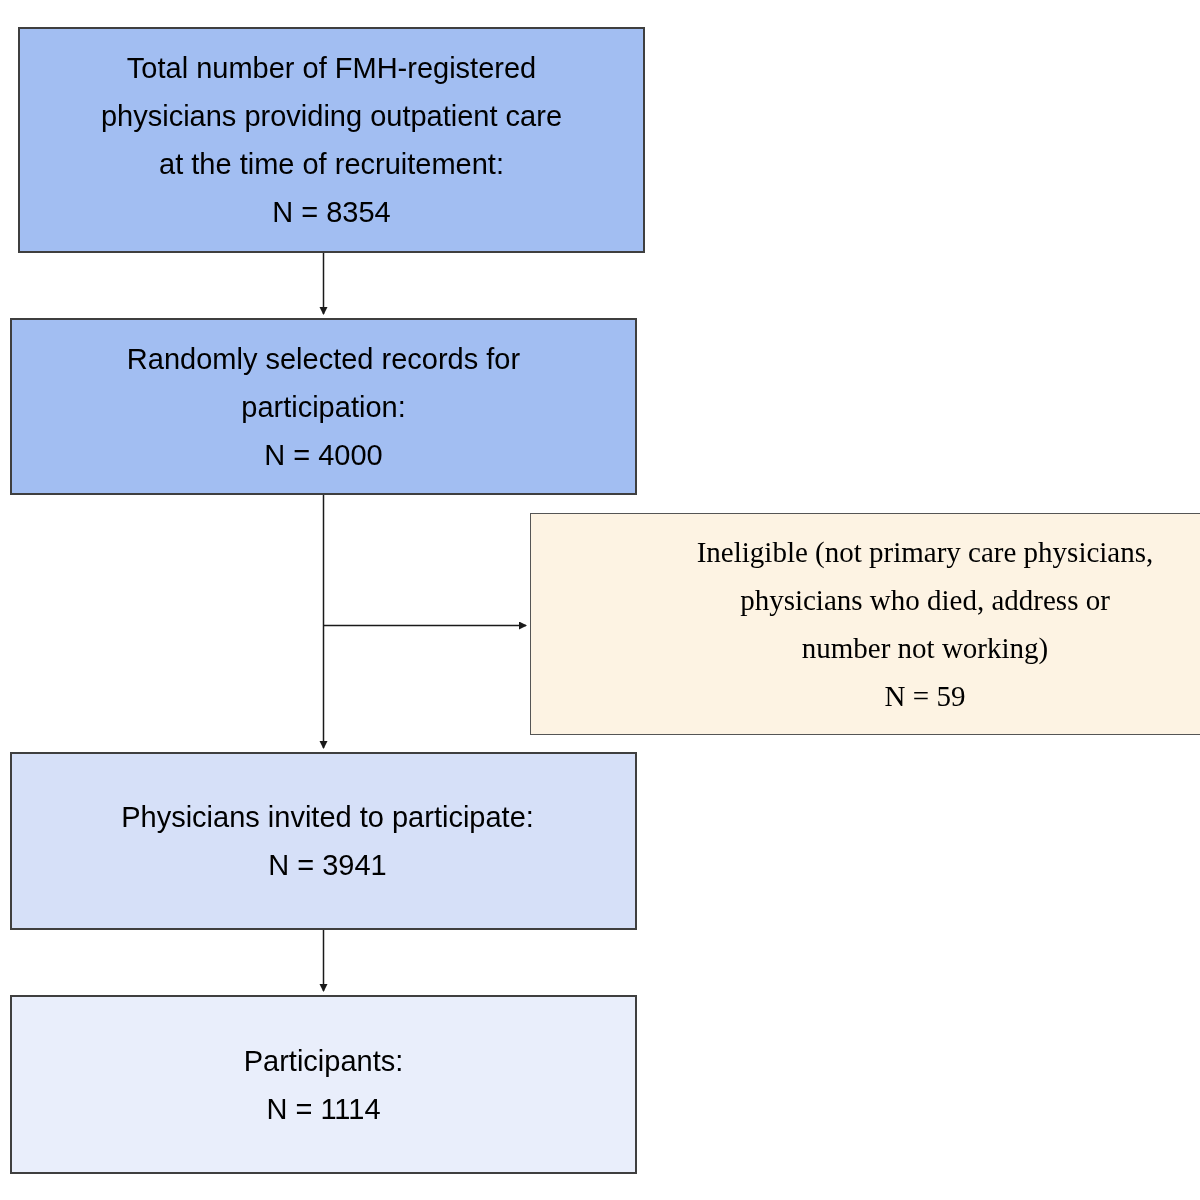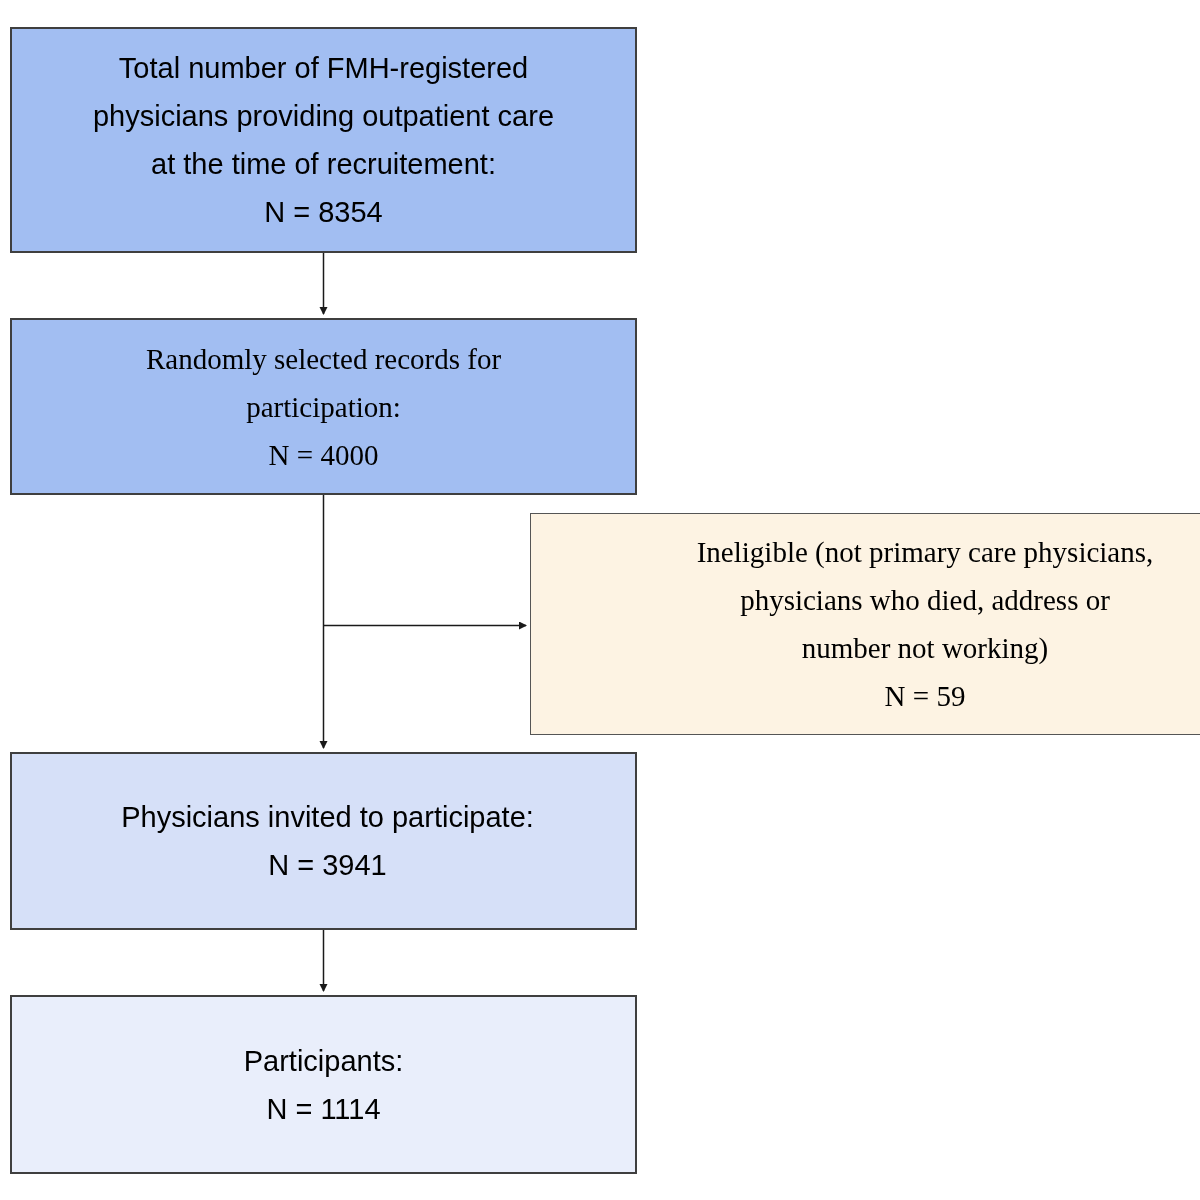--- a/index.html
+++ b/index.html
@@ -27,21 +27,21 @@
     box-sizing: border-box;
     display: flex;
     align-items: center;
     justify-content: center;
     text-align: center;
     font-size: 29px;
     line-height: 48px;
     white-space: pre-line;
     border: 2px solid #3f3f3f;
   }
-  .box-total        { left: 10px;  top: 27px;  width: 627px; height: 226px; }
+  .box-total        { left: 18px;  top: 27px;  width: 627px; height: 226px; }
   .box-selected     { left: 10px;  top: 318px; width: 627px; height: 177px; }
   .box-ineligible   { left: 530px; top: 513px; width: 790px; height: 222px; border-width: 1.5px; border-color: #555555; font-family: Liberation Serif, serif; }
   .box-invited      { left: 10px;  top: 752px; width: 627px; height: 178px; }
   .box-participants { left: 10px;  top: 995px; width: 627px; height: 179px; }
 </style>
 </head>
 <body>
 
 <div id="canvas">
 
@@ -57,21 +57,21 @@
     <line x1="323.5" y1="930" x2="323.5" y2="991" stroke="#1a1a1a" stroke-width="1.5" marker-end="url(#arrowhead)"></line>
   </svg>
 
   <div class="box box-total" style="background-color: rgb(162, 190, 242);">
     <div>Total number of FMH-registered
 physicians providing outpatient care
 at the time of recruitement:
 N = 8354</div>
   </div>
 
-  <div class="box box-selected" style="background-color: rgb(162, 190, 242); font-family: Liberation Serif, serif;">
+  <div class="box box-selected" style="background-color: rgb(162, 190, 242);">
     <div>Randomly selected records for
 participation:
 N = 4000</div>
   </div>
 
   <div class="box box-ineligible" style="background-color: rgb(253, 243, 227);">
     <div>Ineligible (not primary care physicians,
 physicians who died, address or
 number not working)
 N = 59</div>

